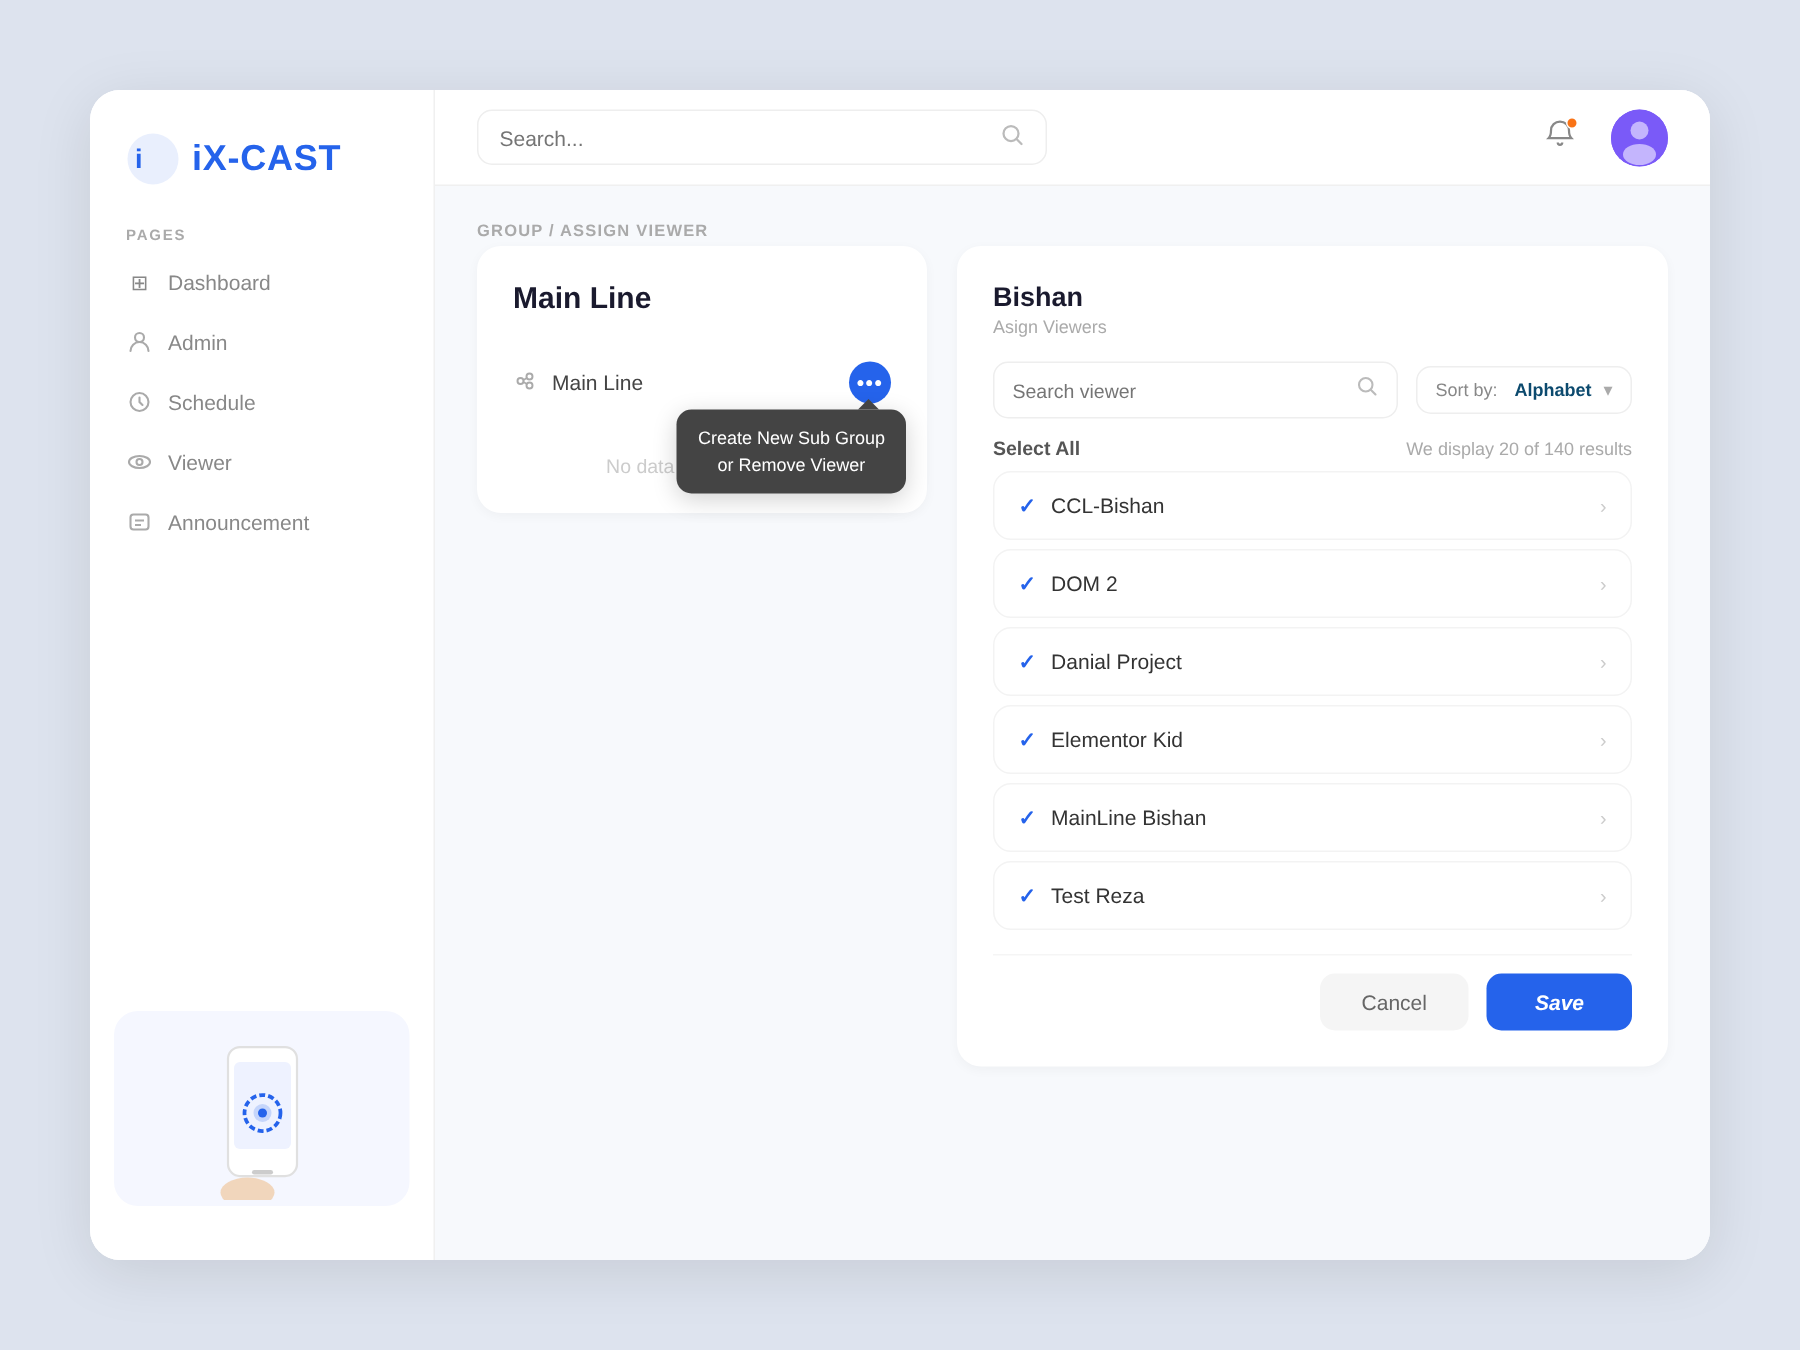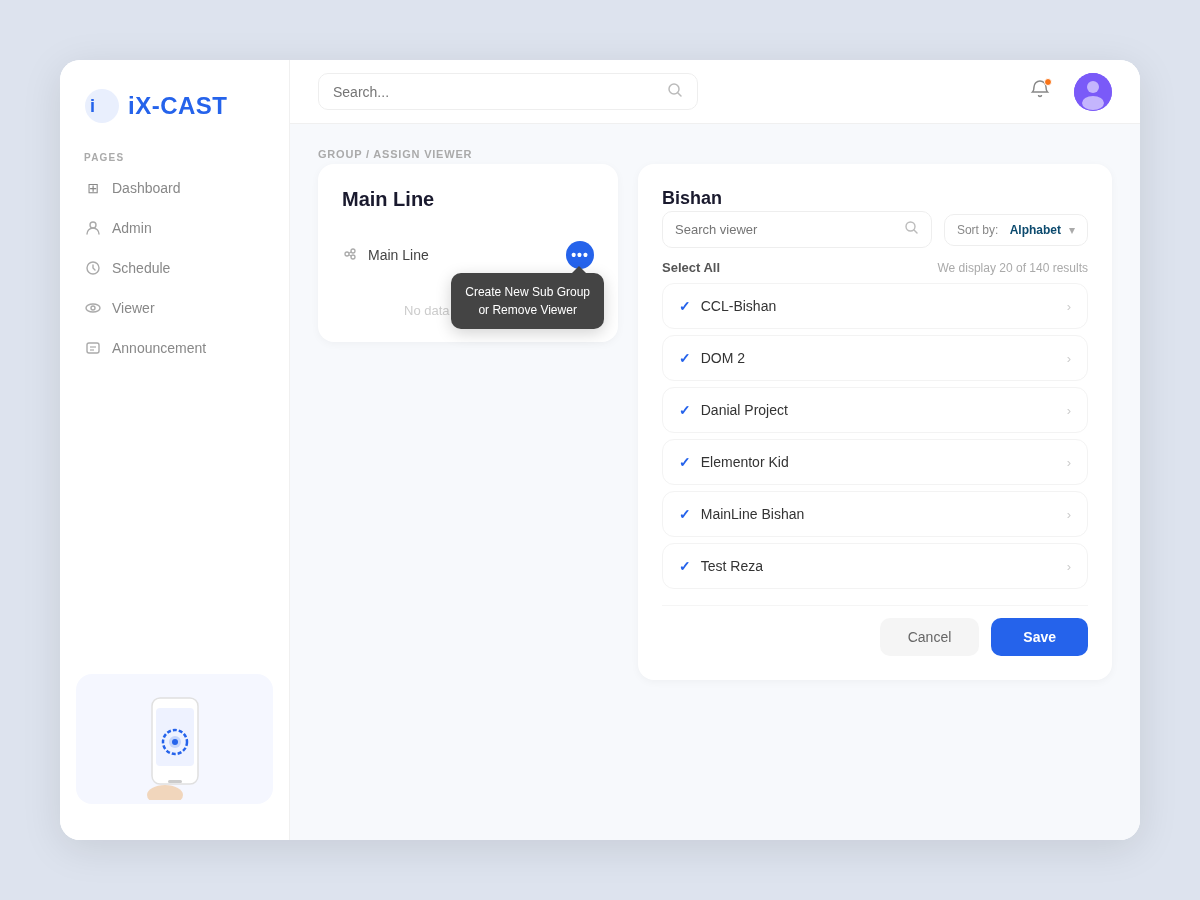--- a/index.html
+++ b/index.html
@@ -438,20 +438,21 @@
     }
     .save-btn {
       background: #2563eb;
       color: #fff;
       border: none;
       border-radius: 10px;
       padding: 11px 32px;
       font-size: 14px;
       font-weight: 600;
       cursor: pointer;
+      font-style: italic;
     }
     
     .phone-promo-wrap {
       position: relative;
       height: 110px;
       display: flex;
       align-items: flex-end;
       justify-content: center;
     }
   </style>
@@ -591,20 +592,21 @@
             <div class="tooltip-box">
               <span>Create New Sub Group</span><br>
               <span>or Remove Viewer</span>
             </div>
           </div>
           <div class="no-data-text">No data available now</div>
         </div>
 
         <div class="viewer-panel">
           <div class="viewer-panel-title">Bishan</div>
+          <div class="viewer-panel-subtitle">Asign Viewers</div>
           <div class="viewer-search-row">
             <div class="viewer-search-bar">
               <input type="text" placeholder="Search viewer" style="">
               <span>
                 <svg width="15" height="15" viewBox="0 0 15 15" fill="none">
                     <circle cx="6.5" cy="6.5" r="4.5" stroke="#bbb" stroke-width="1.4"></circle>
                     <line x1="10" y1="10" x2="13" y2="13" stroke="#bbb" stroke-width="1.4" stroke-linecap="round"></line>
                   </svg>
               </span>
             </div>

